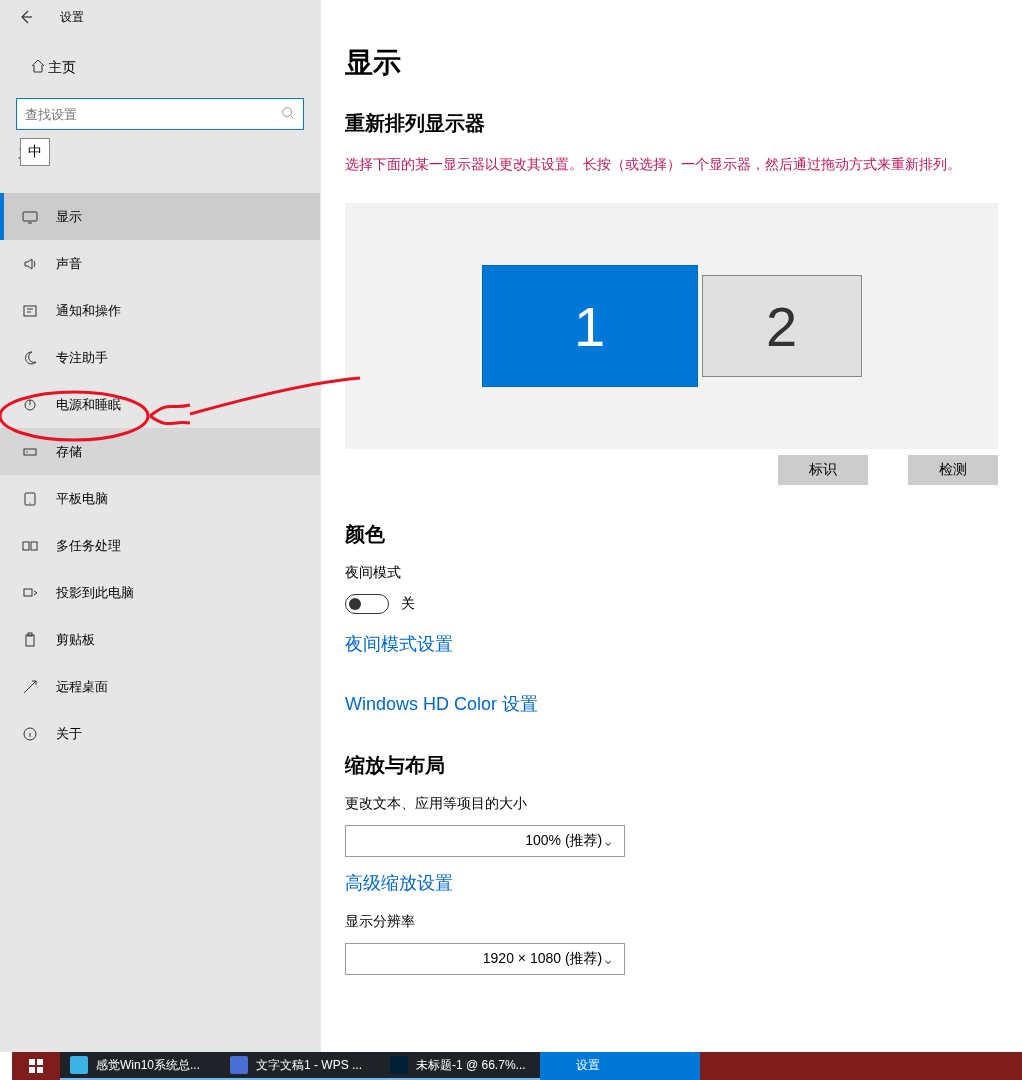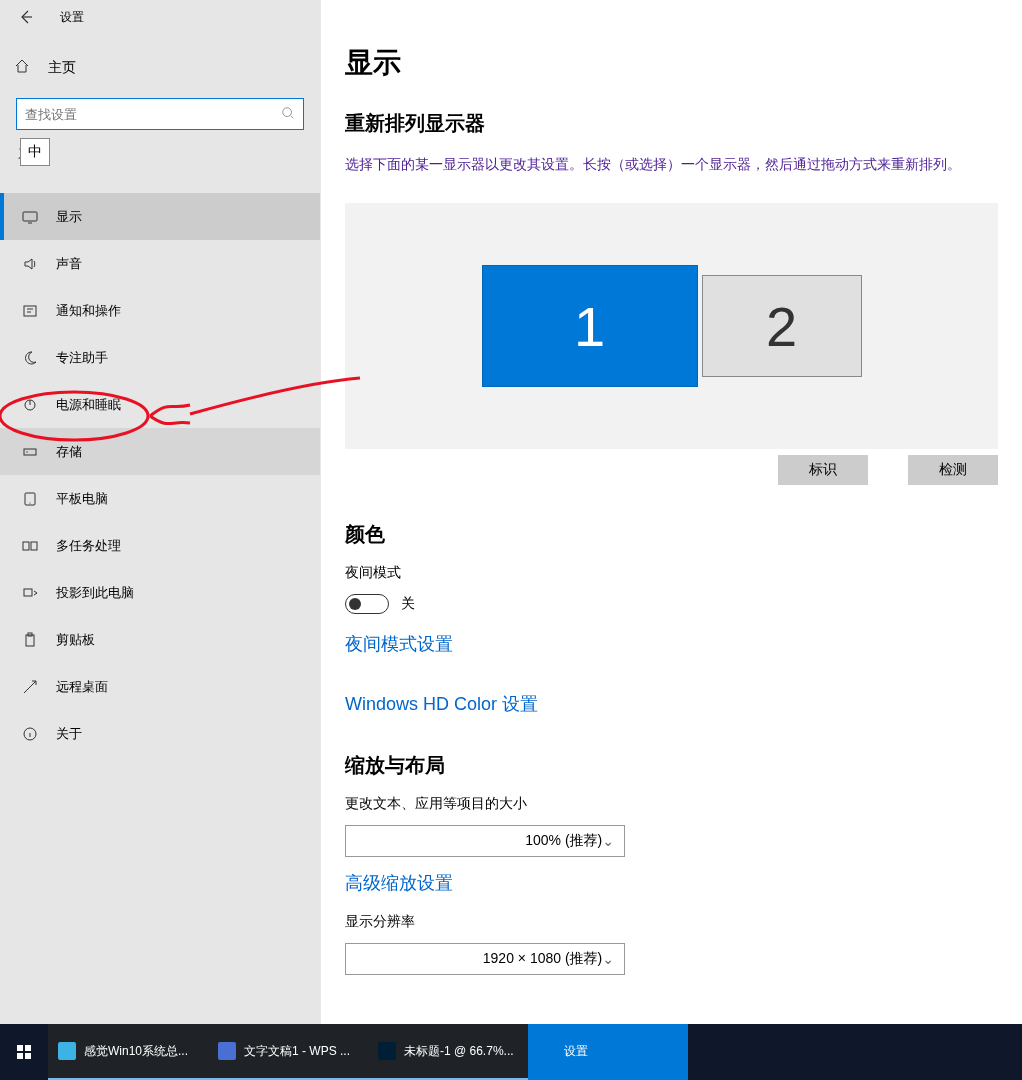--- a/index.html
+++ b/index.html
@@ -6,38 +6,38 @@
 html, body { width: 1022px; height: 1080px; overflow: hidden; }
 body { background: #fff; display: flex; flex-direction: column; }
 
 .app { display: flex; flex: 1; position: relative; }
 
 
 .sidebar { width: 320px; background: #e6e6e6; display: flex; flex-direction: column; position: relative; }
 .titlebar { display: flex; align-items: center; height: 34px; padding-left: 16px; gap: 24px; }
 .back-btn { width: 20px; height: 20px; display: flex; align-items: center; justify-content: center; }
 .title { font-size: 12px; }
-.home-row { display: flex; align-items: center; gap: 18px; padding: 10px 18px 10px 14px; margin-top: 14px; }
+.home-row { display: flex; align-items: center; gap: 2px; padding: 10px 18px 10px 30px; margin-top: 14px; }
 .search-box { margin: 10px 16px 4px 16px; border: 1px solid #0078d7; background: #fff; height: 32px; display: flex; align-items: center; padding: 0 8px; position: relative; }
 .search-input { border: none; outline: none; flex: 1; font-size: 13px; color: #a16207; background: transparent; }
 .search-icon { color: #888; font-size: 13px; }
 .ime-badge { position: absolute; left: 20px; top: 138px; width: 30px; height: 28px; background: #fff; border: 1px solid #888; display: flex; align-items: center; justify-content: center; font-size: 14px; }
 .section-label { font-size: 12px; color: #333; padding: 8px 18px 4px 18px; margin-top:4px;}
 .nav { margin-top: 26px; }
 .nav-item { display: flex; align-items: center; gap: 18px; padding: 0 18px; height: 47px; font-size: 13px; position: relative; border-left: 4px solid transparent; }
 .nav-item.selected { background: #cccccc; border-left-color: #0078d7; }
 .nav-item.hover { background: #d6d6d6; }
 .nav .icon { width: 16px; height: 16px; display: flex; align-items: center; justify-content: center; }
 
 
 .main { flex: 1; background: #fff; padding: 0 0 0 0; border-left: 1px solid #e8e8e8; }
 .main-inner { padding: 44px 24px 0 24px; }
 h1 { font-size: 28px; font-weight: 600; margin-bottom: 28px; }
 h2 { font-size: 20px; font-weight: 600; margin-bottom: 16px; }
-p.desc { font-size: 14px; color: #4c1d95; line-height: 1.6; margin-bottom: 4px; }
+p.desc { font-size: 14px; color: #be185d; line-height: 1.6; margin-bottom: 4px; }
 
 .monitor-area { background: #f2f2f2; margin-top: 28px; height: 246px; display:flex; align-items:center; justify-content:center; gap:4px; }
 .monitor { display:flex; align-items:center; justify-content:center; font-size: 56px; font-weight:300; }
 .monitor-1 { width: 216px; height: 122px; background:#0078d7; color:#fff; border:1px solid #0066b8; }
 .monitor-2 { width: 160px; height: 102px; background:#e0e0e0; color:#333; border:1px solid #888; }
 
 .btn-row { display:flex; justify-content:flex-end; gap:20px; margin-top:6px; }
 .btn { width:90px; height:30px; background:#ccc; border:none; font-size:14px;margin-left:20px; }
 
 .section { margin-top: 36px; }
@@ -47,21 +47,21 @@
 .toggle::before { content:""; position:absolute; left:3px; top:3px; width:12px; height:12px; border-radius:50%; background:#333; }
 .link { color:#0066cc; font-size:18px; }
 
 .dropdown { width: 280px; height: 32px; border:1px solid #999; display:flex; align-items:center; justify-content:flex-end; padding:0 10px; font-size:14px; background:#fff; }
 .chev { color:#666; }
 
 
 .annotation { position:absolute; left:0; top:0; width:380px; height:460px; pointer-events:none; }
 
 
-.taskbar { height: 56px; background: #0f172a; display:flex; align-items:stretch; color:#fff; font-size:12px; }
+.taskbar { height: 28px; background: #7f1d1d; display:flex; align-items:stretch; color:#fff; font-size:12px;margin-left:12px; }
 .tb-item { display:flex; align-items:center; gap:8px; padding:0 10px; min-width:48px; }
 .tb-app { width:160px; border-bottom:2px solid transparent; }
 .tb-app.active { background:#34373c; border-bottom-color:#76b9ed; }
 .tb-app.highlight { background:#0078d7; }
 .tb-icon { width:16px; height:16px; display:inline-flex; align-items:center; justify-content:center;}
 </style>
 </head>
 <body>
 
 <div class="app">

